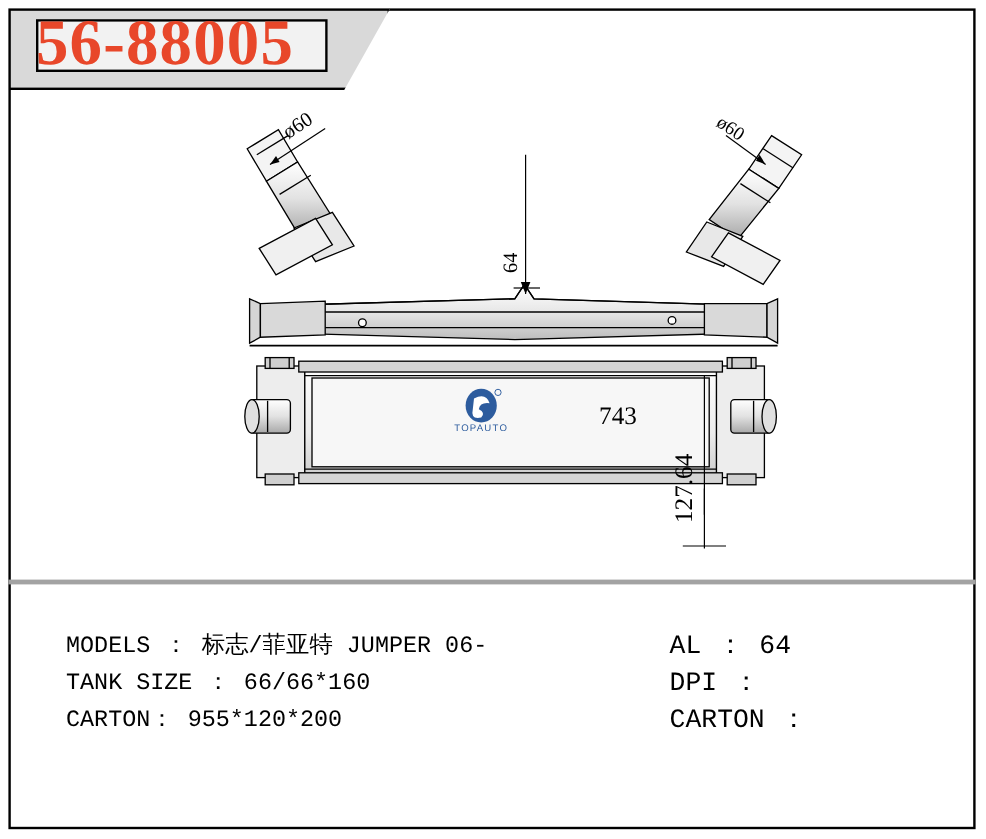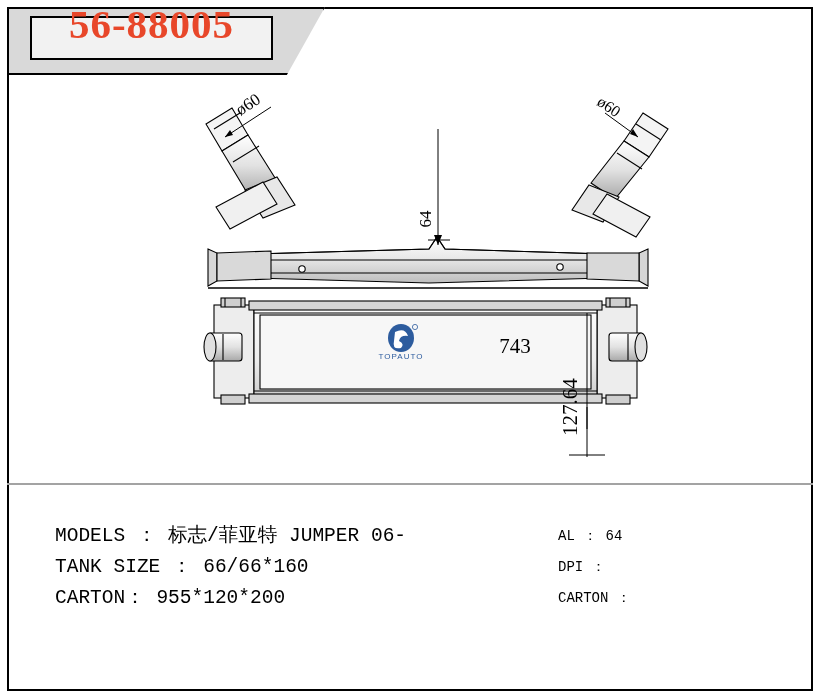--- a/index.html
+++ b/index.html
@@ -47,27 +47,27 @@
     top: 16px;
     width: 243px;
     height: 44px;
     background: #f2f2f2;
     border: 2px solid #000;
     box-sizing: border-box;
   }
   .banner-text {
     position: absolute;
     left: 30px;
-    top: 0;
+    top: 11px;
     width: 243px;
     height: 48px;
     line-height: 48px;
-    text-align: center;
+    text-align: left;
     font-family: "Liberation Serif", serif;
-    font-size: 41px;
+    font-size: 54px;
     font-weight: bold;
     color: #e8472a;
     letter-spacing: 1px;
     white-space: nowrap;
   }
 
   
   .drawing {
     position: absolute;
     left: 9px;
@@ -77,39 +77,39 @@
   }
   .drawing svg { display: block; }
 
   
   .info-box {
     position: absolute;
     left: 7px;
     top: 483px;
     width: 806px;
     height: 208px;
-    border-top: 2px solid #a3a3a3;
+    border-top: 4px solid #a3a3a3;
     box-sizing: border-box;
   }
   .info-left {
     position: absolute;
     left: 48px;
     top: 36px;
     font-family: "Liberation Mono", monospace;
     font-size: 19.5px;
     color: #000;
     line-height: 31px;
     white-space: nowrap;
   }
   .info-right {
     position: absolute;
     left: 551px;
     top: 36px;
     font-family: "Liberation Mono", monospace;
-    font-size: 14px;
+    font-size: 22px;
     color: #000;
     line-height: 31px;
     white-space: nowrap;
   }
   .info-line { display: block; }
 
   .dim-label {
     font-family: "Liberation Serif", serif;
     fill: #000;
   }

